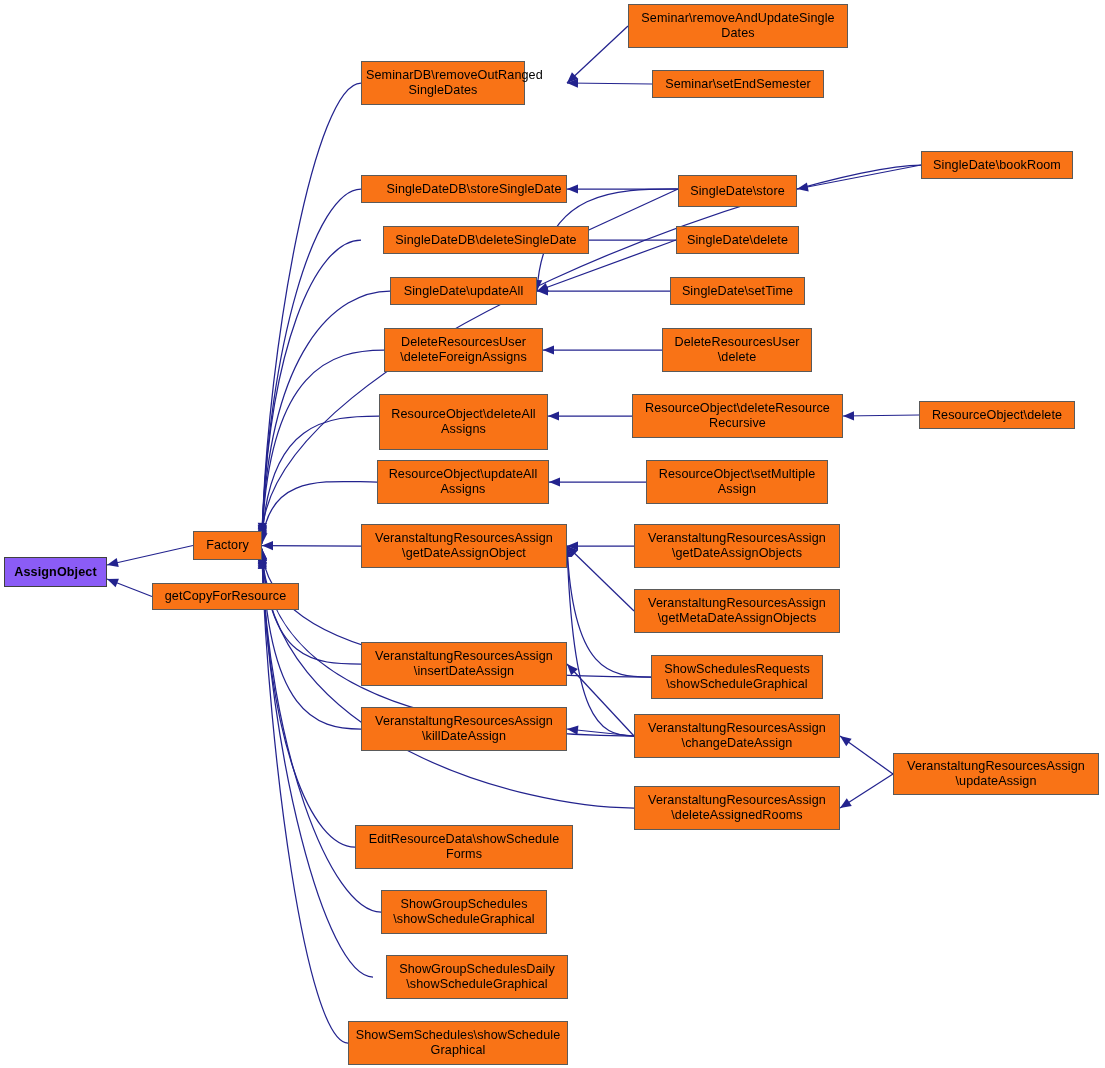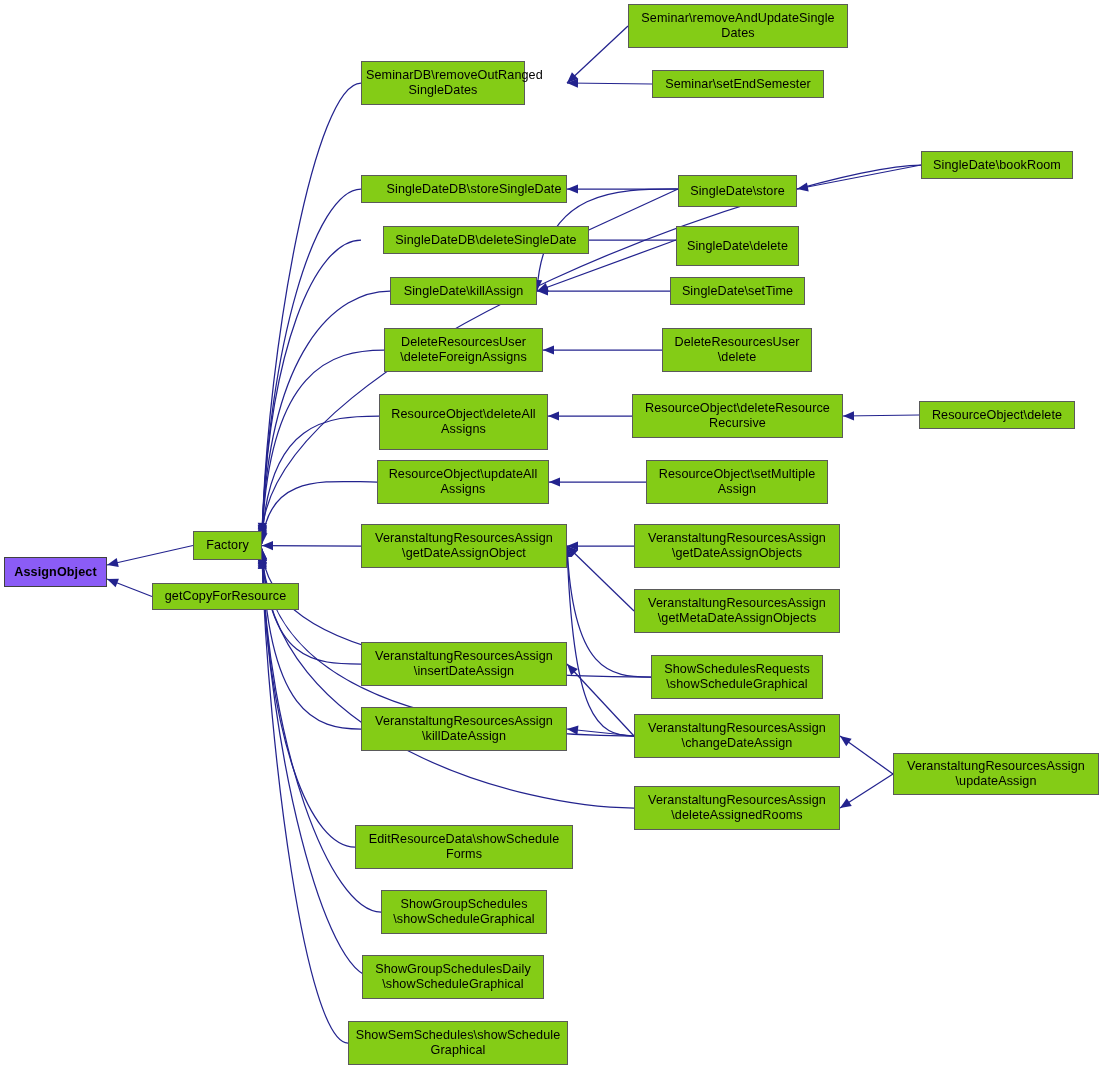--- a/index.html
+++ b/index.html
@@ -22,21 +22,21 @@
     left: 0;
     top: 0;
     width: 1105px;
     height: 1068px;
     pointer-events: none;
   }
   .node {
     position: absolute;
     box-sizing: border-box;
     border: 1px solid #5a5a5a;
-    background: #84cc16;
+    background: #f97316;
     color: #000000;
     font-size: 12.6px;
     line-height: 15px;
     text-align: center;
     display: flex;
     align-items: center;
     justify-content: center;
     padding: 1px 4px;
     white-space: pre-line;
     letter-spacing: 0.1px;
@@ -140,46 +140,46 @@
       <polygon points="840,808 846.7748433112178,798.1887055844578 851.7424264986272,805.932291141302" fill="#23238e"></polygon>
     </svg>
   <div id="node-layer">
       <div class="node root" style="left: 4px; top: 557px; width: 103px; height: 30px;"><span class="node-label">AssignObject</span></div>
       <div class="node" style="left: 193px; top: 531px; width: 69px; height: 29px;"><span class="node-label">Factory</span></div>
       <div class="node" style="left: 152px; top: 583px; width: 147px; height: 27px;"><span class="node-label">getCopyForResource</span></div>
       <div class="node" style="left: 361px; top: 61px; width: 164px; height: 44px;"><span class="node-label">SeminarDB\removeOutRanged
 SingleDates</span></div>
       <div class="node" style="left: 361px; top: 175px; width: 206px; height: 28px; padding-left: 24px;"><span class="node-label">SingleDateDB\storeSingleDate</span></div>
       <div class="node" style="left: 361px; top: 226px; width: 206px; height: 28px; margin-left: 22px;"><span class="node-label">SingleDateDB\deleteSingleDate</span></div>
-      <div class="node" style="left: 390px; top: 277px; width: 147px; height: 28px;"><span class="node-label">SingleDate\killAssign</span></div>
+      <div class="node" style="left: 390px; top: 277px; width: 147px; height: 28px;"><span class="node-label">SingleDate\updateAll</span></div>
       <div class="node" style="left: 384px; top: 328px; width: 159px; height: 44px;"><span class="node-label">DeleteResourcesUser
 \deleteForeignAssigns</span></div>
       <div class="node" style="left: 379px; top: 394px; width: 169px; height: 56px;"><span class="node-label">ResourceObject\deleteAll
 Assigns</span></div>
       <div class="node" style="left: 377px; top: 460px; width: 172px; height: 44px;"><span class="node-label">ResourceObject\updateAll
 Assigns</span></div>
       <div class="node" style="left: 361px; top: 524px; width: 206px; height: 44px;"><span class="node-label">VeranstaltungResourcesAssign
 \getDateAssignObject</span></div>
       <div class="node" style="left: 361px; top: 642px; width: 206px; height: 44px;"><span class="node-label">VeranstaltungResourcesAssign
 \insertDateAssign</span></div>
       <div class="node" style="left: 361px; top: 707px; width: 206px; height: 44px;"><span class="node-label">VeranstaltungResourcesAssign
 \killDateAssign</span></div>
       <div class="node" style="left: 355px; top: 825px; width: 218px; height: 44px;"><span class="node-label">EditResourceData\showSchedule
 Forms</span></div>
       <div class="node" style="left: 381px; top: 890px; width: 166px; height: 44px;"><span class="node-label">ShowGroupSchedules
 \showScheduleGraphical</span></div>
-      <div class="node" style="left: 362px; top: 955px; width: 182px; height: 44px; justify-content: flex-end;"><span class="node-label">ShowGroupSchedulesDaily
+      <div class="node" style="left: 386px; top: 955px; width: 182px; height: 44px; justify-content: flex-end;"><span class="node-label">ShowGroupSchedulesDaily
 \showScheduleGraphical</span></div>
       <div class="node" style="left: 348px; top: 1021px; width: 220px; height: 44px;"><span class="node-label">ShowSemSchedules\showSchedule
 Graphical</span></div>
       <div class="node" style="left: 628px; top: 4px; width: 220px; height: 44px;"><span class="node-label">Seminar\removeAndUpdateSingle
 Dates</span></div>
       <div class="node" style="left: 652px; top: 70px; width: 172px; height: 28px;"><span class="node-label">Seminar\setEndSemester</span></div>
       <div class="node" style="left: 678px; top: 175px; width: 119px; height: 32px;"><span class="node-label">SingleDate\store</span></div>
-      <div class="node" style="left: 676px; top: 226px; width: 123px; height: 40px; align-items: center;"><span class="node-label">SingleDate\delete</span></div>
+      <div class="node" style="left: 676px; top: 226px; width: 123px; height: 28px; align-items: center;"><span class="node-label">SingleDate\delete</span></div>
       <div class="node" style="left: 670px; top: 277px; width: 135px; height: 28px;"><span class="node-label">SingleDate\setTime</span></div>
       <div class="node" style="left: 662px; top: 328px; width: 150px; height: 44px;"><span class="node-label">DeleteResourcesUser
 \delete</span></div>
       <div class="node" style="left: 632px; top: 394px; width: 211px; height: 44px;"><span class="node-label">ResourceObject\deleteResource
 Recursive</span></div>
       <div class="node" style="left: 646px; top: 460px; width: 182px; height: 44px;"><span class="node-label">ResourceObject\setMultiple
 Assign</span></div>
       <div class="node" style="left: 634px; top: 524px; width: 206px; height: 44px;"><span class="node-label">VeranstaltungResourcesAssign
 \getDateAssignObjects</span></div>
       <div class="node" style="left: 634px; top: 589px; width: 206px; height: 44px;"><span class="node-label">VeranstaltungResourcesAssign

